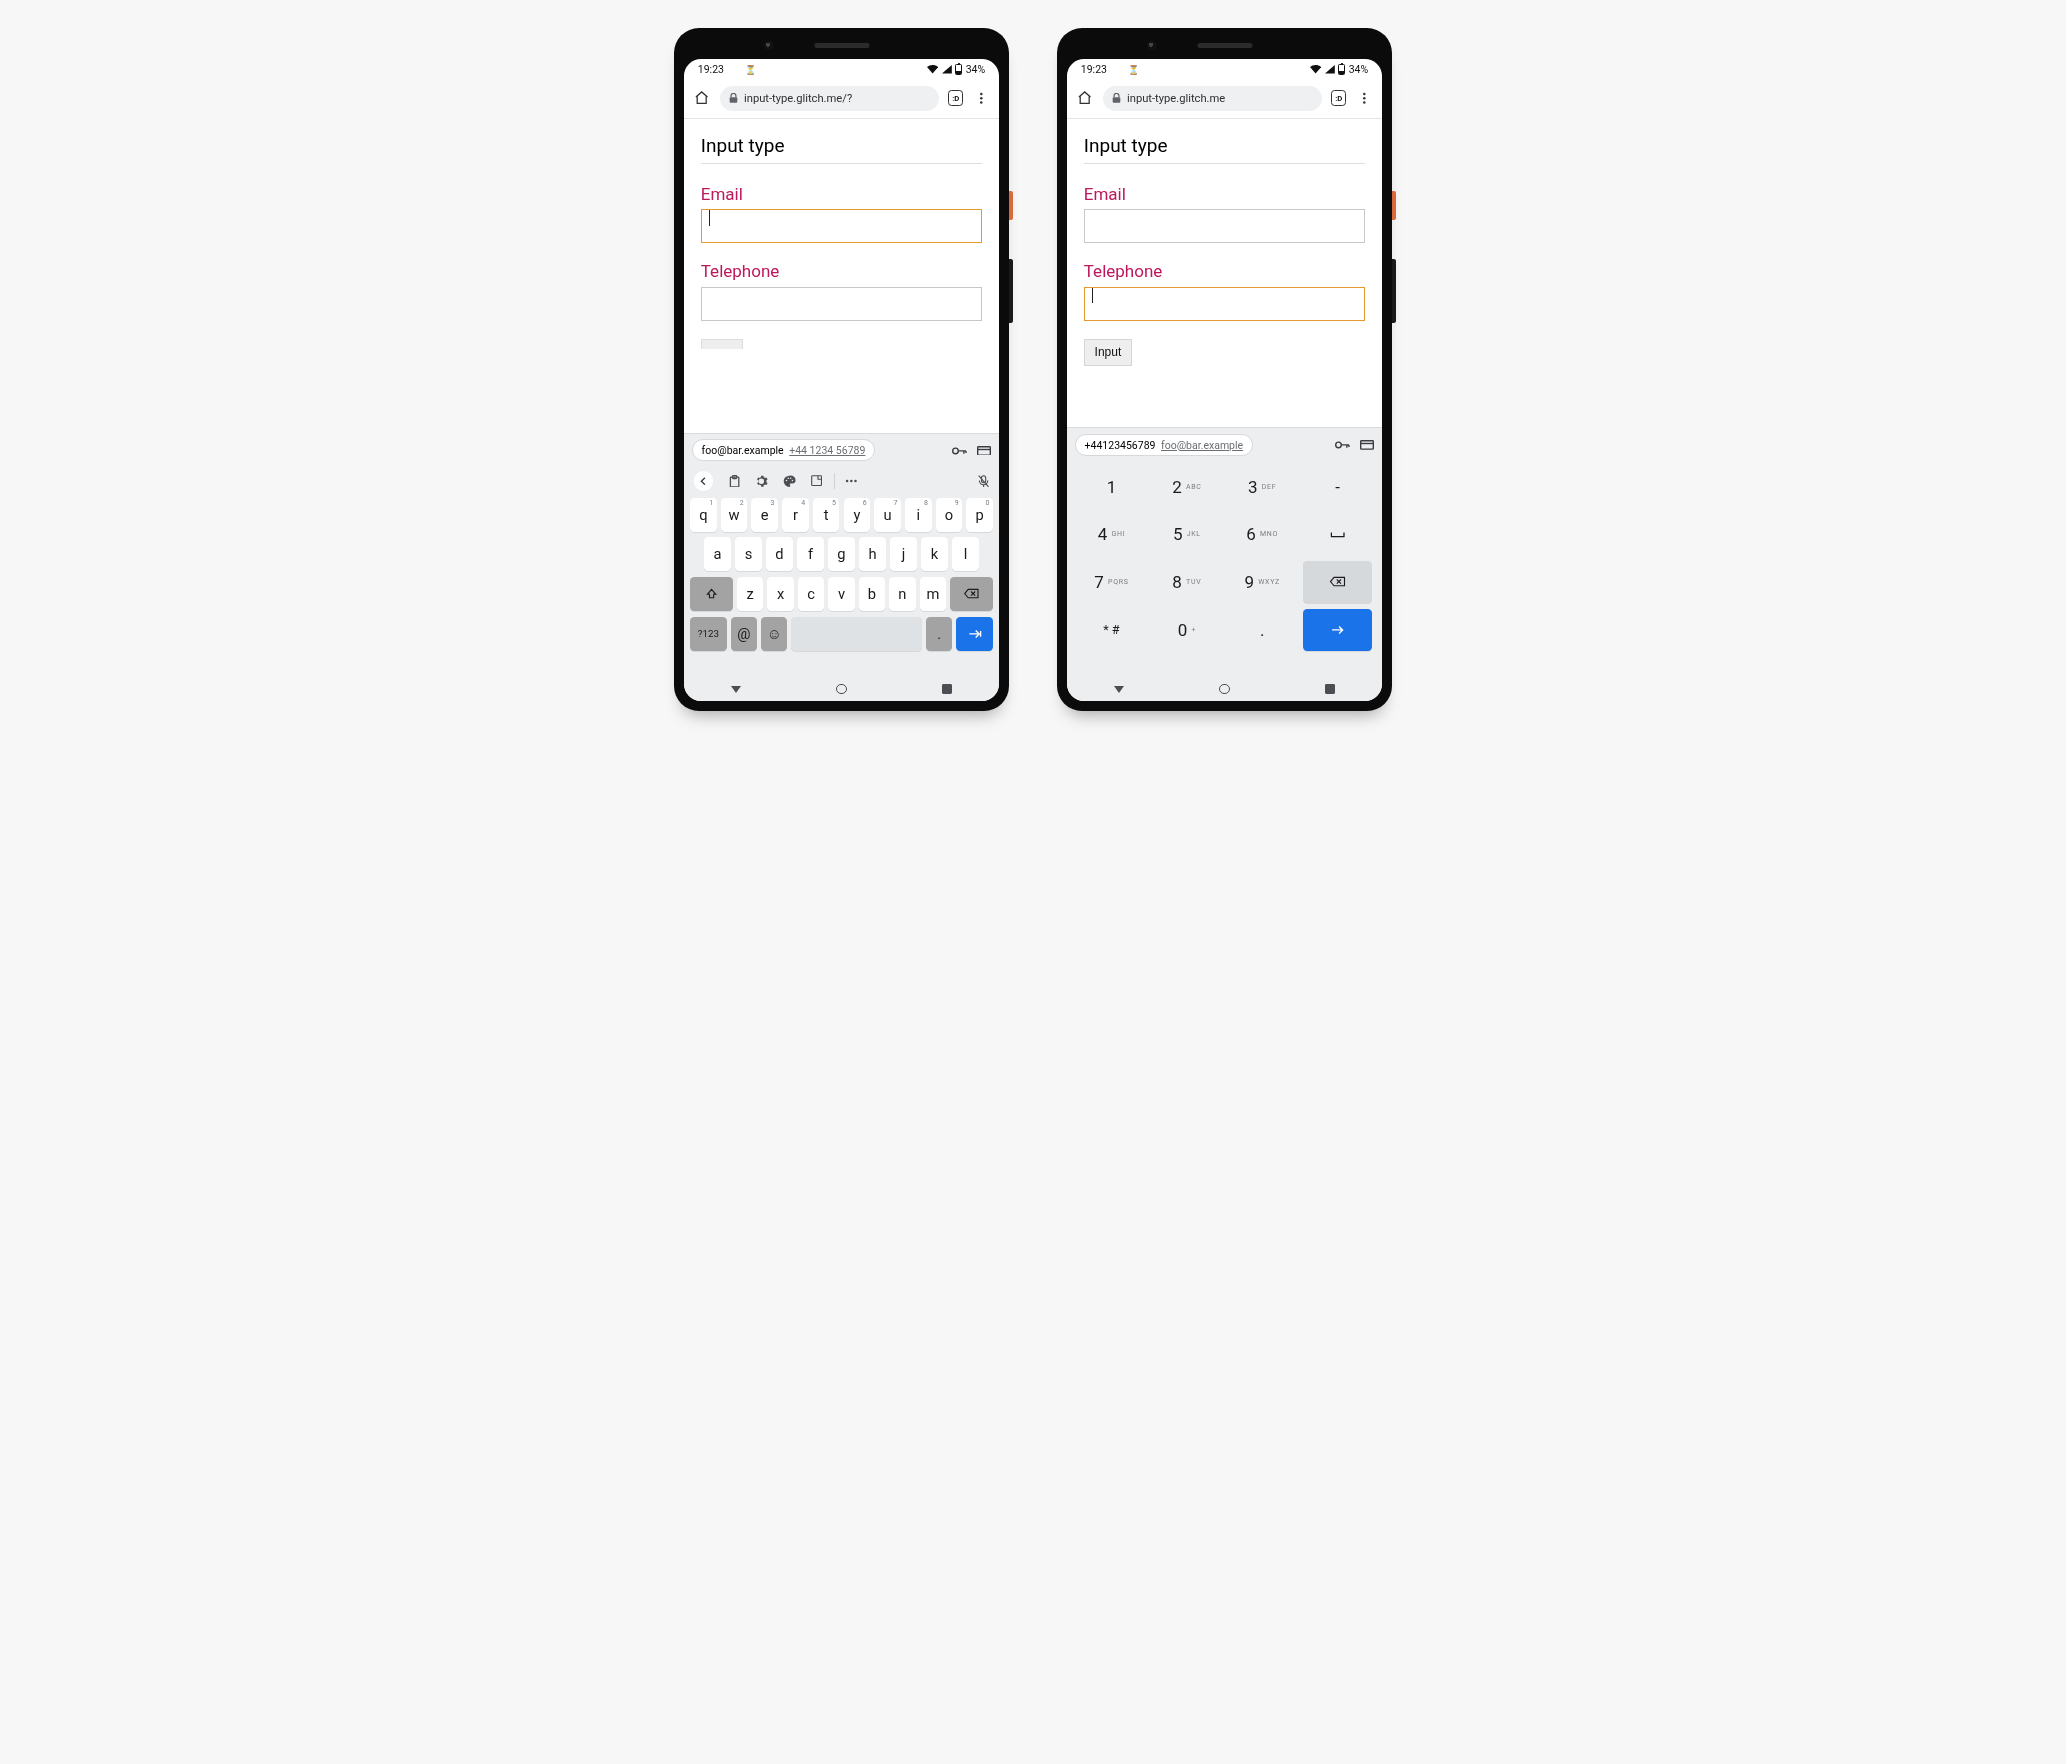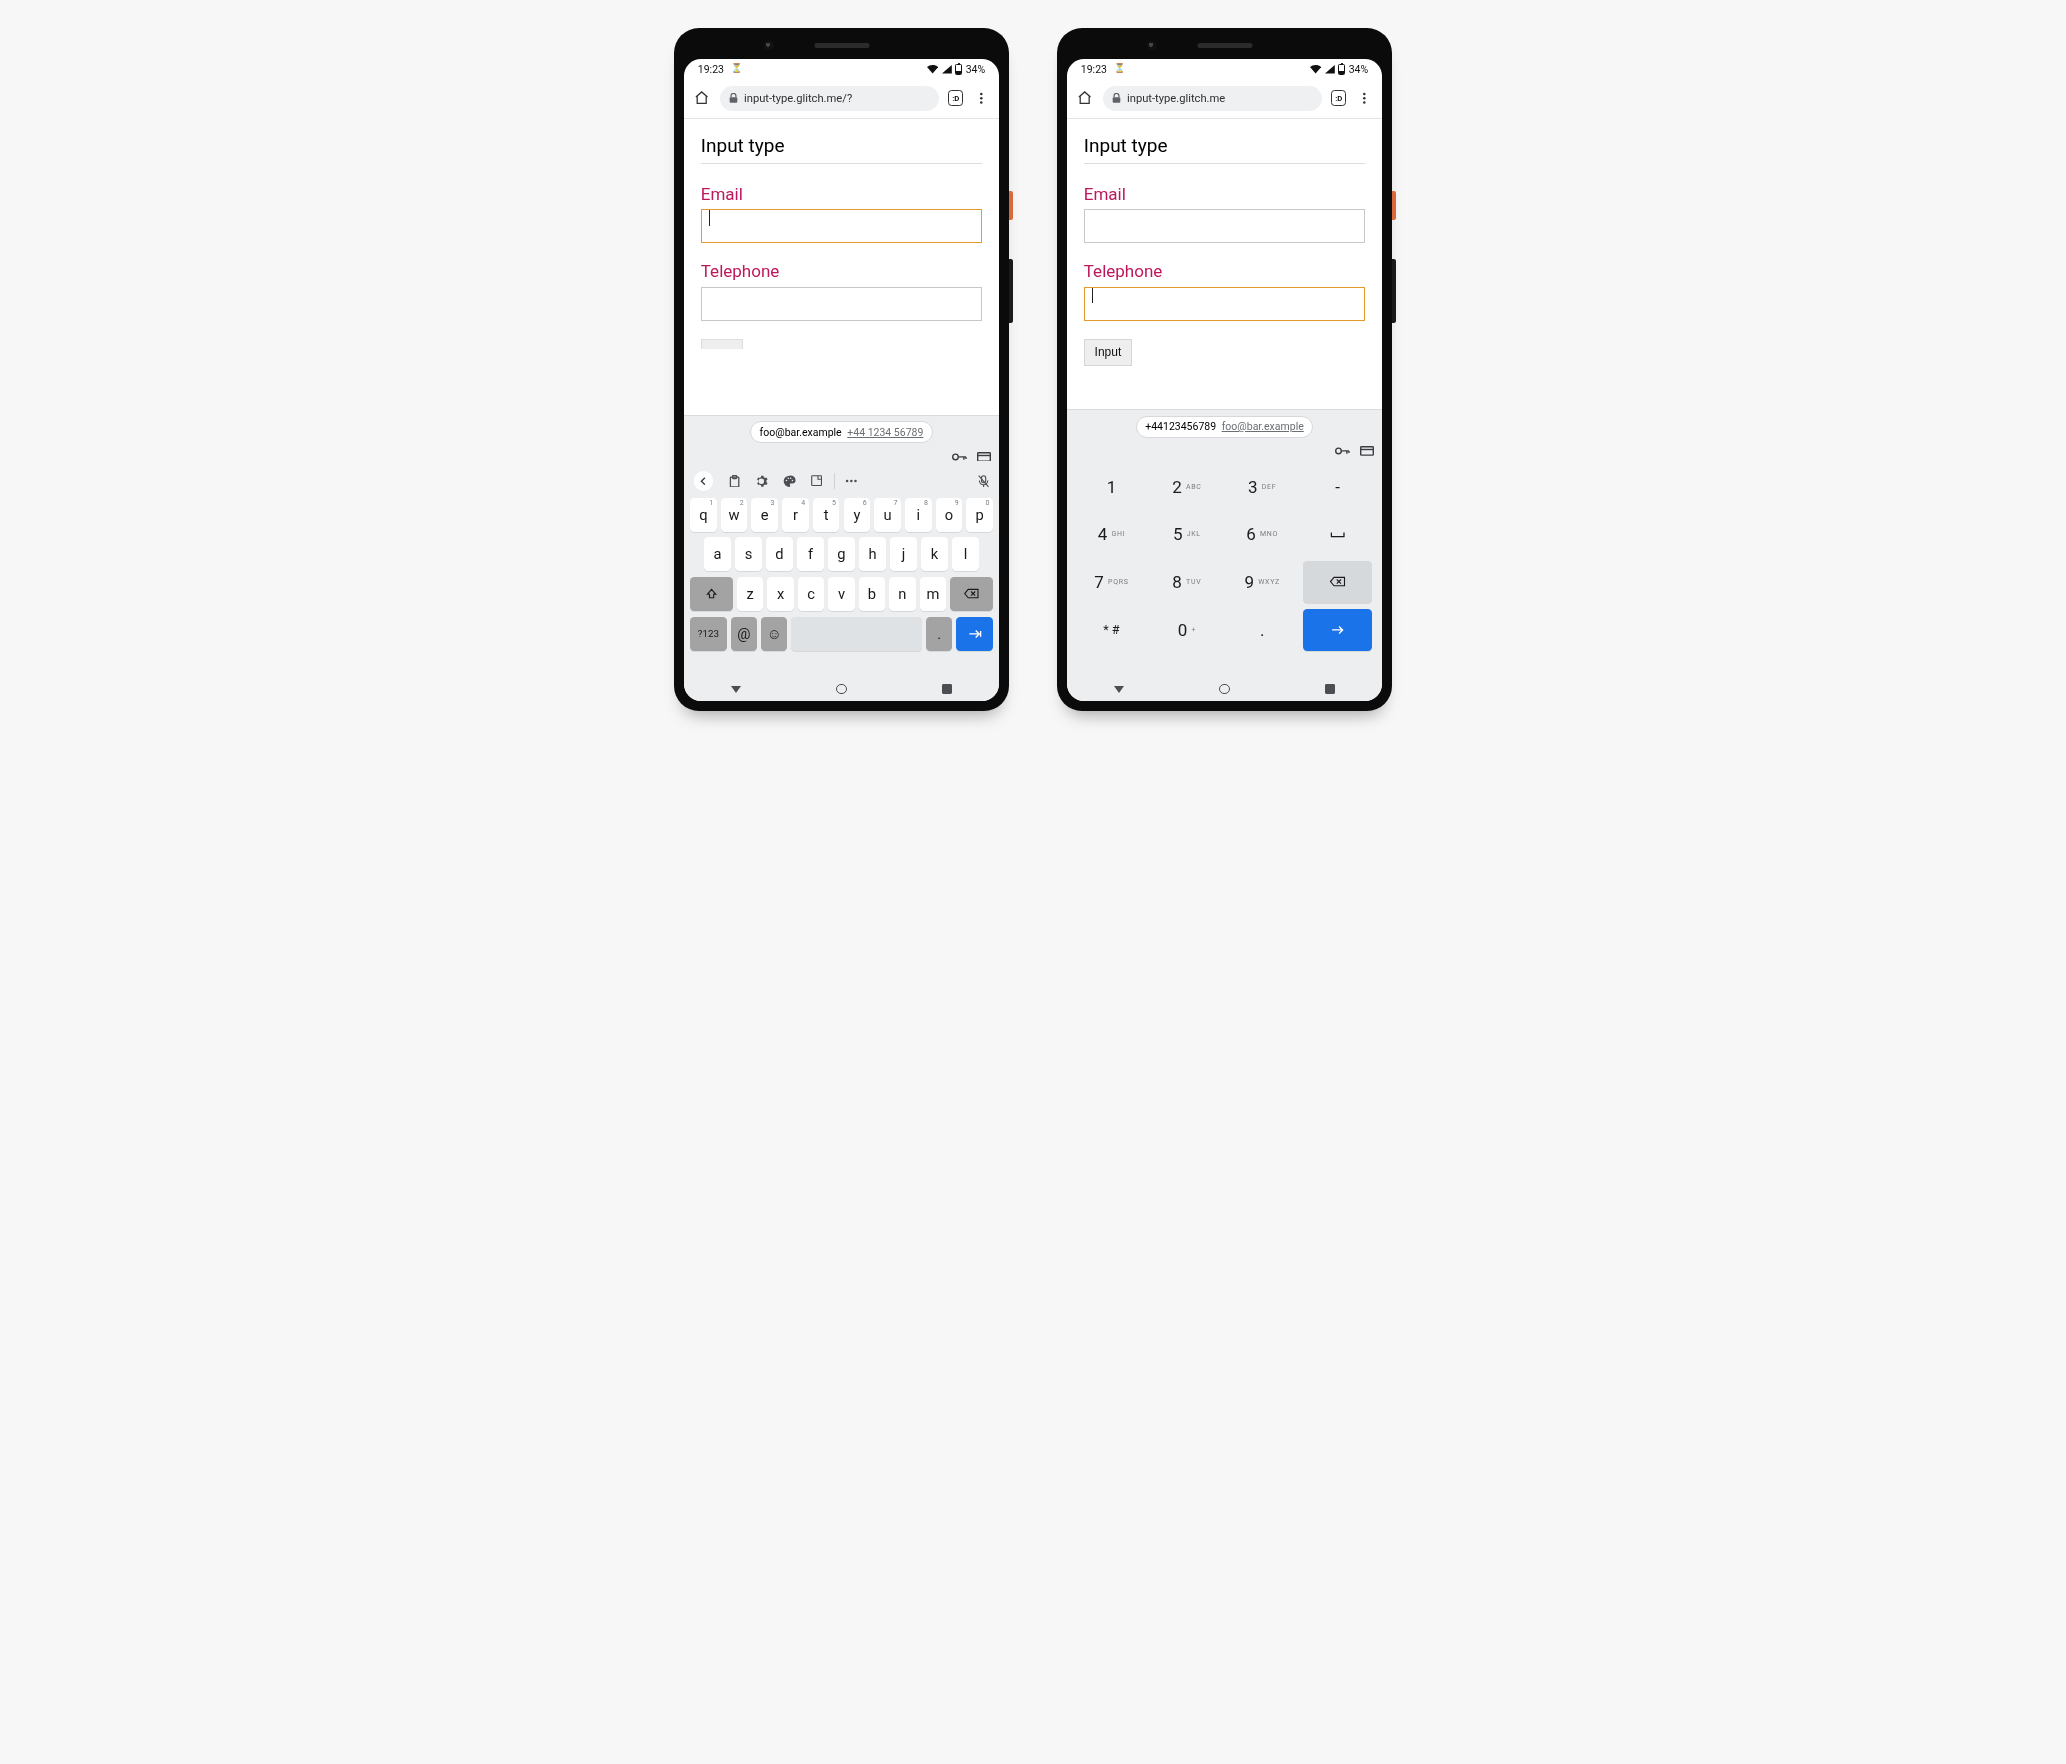--- a/index.html
+++ b/index.html
@@ -72,21 +72,21 @@
   
   .statusbar {
     height: 21px;
     display: flex;
     align-items: center;
     justify-content: space-between;
     padding: 0 14px;
     font-size: 10.5px;
     color: #111;
   }
-  .status-left { display: flex; gap: 7px; }
+  .status-left { display: flex; align-items: center; gap: 21px; }
   .status-right { display: flex; align-items: center; gap: 3.5px; }
   .hourglass { font-size: 9px; }
   .batt-outline {
     width: 7px; height: 11.2px; border: 1px solid #111; border-radius: 1.4px; position: relative;
   }
   .batt-outline::before { content:""; position:absolute; top:-2.1px; left:1.4px; width:2.8px; height:1.4px; background:#111; border-radius:0.7px; }
   .batt-fill { position:absolute; bottom:0; left:0; right:0; height:34%; background:#111; }
   
   .omnibar {
     display: flex;
@@ -146,21 +146,20 @@
   }
   .save-stub { width:42px; height:9.8px; background:#eee; border:0.7px solid #ddd; border-bottom:none; }
   
   .sugg-strip {
     background:#eceef0;
     border-top:0.7px solid #d9dbdd;
     padding: 5.6px 8.4px;
     display:flex;
     align-items:center;
     gap:8.4px;
-    flex-direction:column;
   }
   .sugg-pill {
     background:#fff;
     border:0.7px solid #d6d8db;
     border-radius: 12.6px;
     padding: 3.5px 8.4px;
     font-size: 10.5px;
     display:flex;
     gap:5.6px;
     white-space:nowrap;

